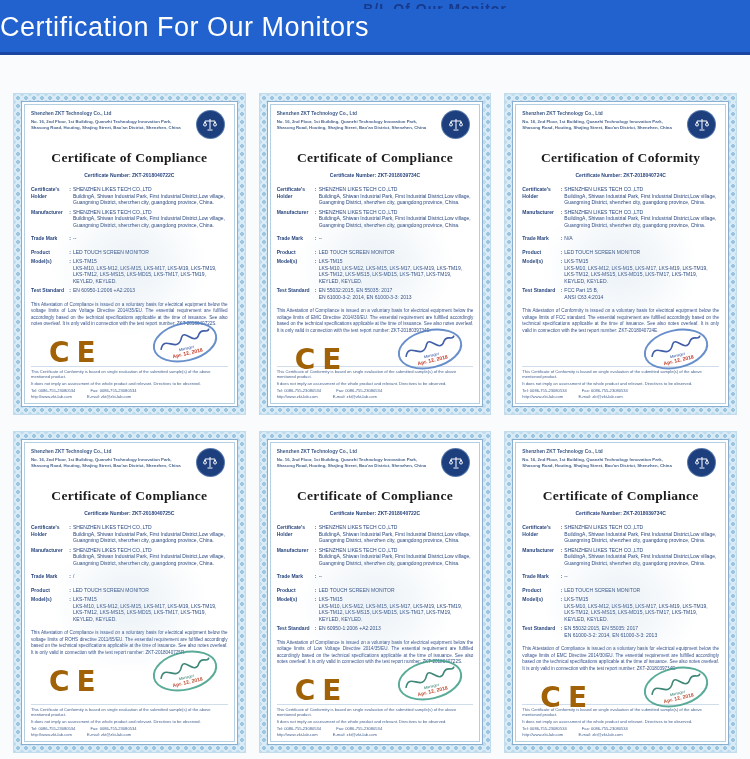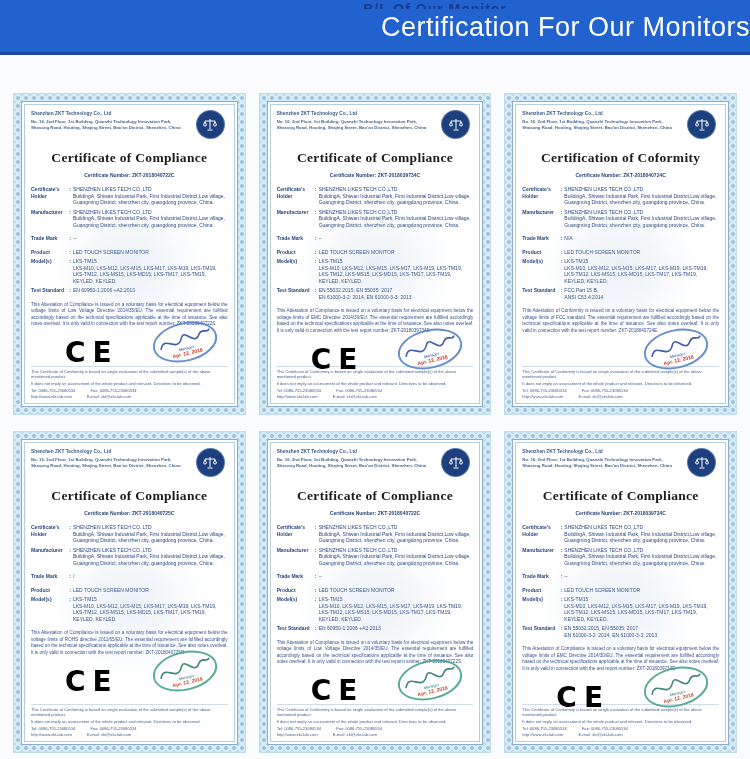--- a/index.html
+++ b/index.html
@@ -8,21 +8,21 @@
     font-family:"Liberation Sans", sans-serif;
   }
   
   .page-header{background:#2262cf;border-bottom:3px solid #1b47a3;}
   .fragment-strip{height:9px;overflow:hidden;text-align:center;}
   .fragment-strip span{
     font-size:14px;font-weight:bold;color:#173a8c;line-height:15px;
     display:inline-block;padding-left:120px;letter-spacing:1px;
   }
   .banner-title{
-    color:#ffffff;font-size:27px;text-align:right;
+    color:#ffffff;font-size:27px;text-align:left;
     padding:3px 0 9px 0;letter-spacing:0.5px;
   }
   
   .cert-grid{
     display:grid;grid-template-columns:repeat(3,1fr);
     column-gap:13px;row-gap:16px;padding:38px 13px 0 13px;
   }
   
   .cert{
     height:322px;padding:7px;box-sizing:border-box;position:relative;
@@ -64,22 +64,22 @@
   .row{display:flex;margin-bottom:2.5px;}
   .row .lbl{width:36px;flex:0 0 auto;font-weight:bold;}
   .row .colon{width:6px;flex:0 0 auto;text-align:center;font-weight:bold;}
   .row .val{flex:1;}
   .row.gap-above{margin-top:4px;}
   .para{
     margin-top:5px;text-align:justify;font-size:4.6px;color:#35518b;line-height:1.4;
   }
   .mark-row{position:relative;height:44px;margin-top:3px;}
   .ce{
-    position:absolute;left:34px;top:4px;font-size:28px;font-weight:600;
-    letter-spacing:7px;color:#000000;font-family:"DejaVu Sans", sans-serif;
+    position:absolute;left:18px;top:4px;font-size:28px;font-weight:600;
+    letter-spacing:7px;color:#a16207;font-family:"DejaVu Sans", sans-serif;
   }
   .stamp{position:absolute;right:8px;top:-10px;width:70px;height:44px;transform:rotate(-13deg);}
   .stamp[data-palette="blue"]{--ring:#4f7dc2;--ink:#2c4d9e;--date:#c8402e;}
   .stamp[data-palette="teal"]{--ring:#3d9c86;--ink:#2a7a68;--date:#c0543a;}
   .cert-footer{margin-top:auto;border-top:0.5px solid #cfdcea;padding-top:2px;}
   .cert-footer div{font-size:4.1px;color:#46628f;margin-bottom:1.2px;}
   .contact span{margin-right:14px;}
 </style>
 </head>
 <body>

